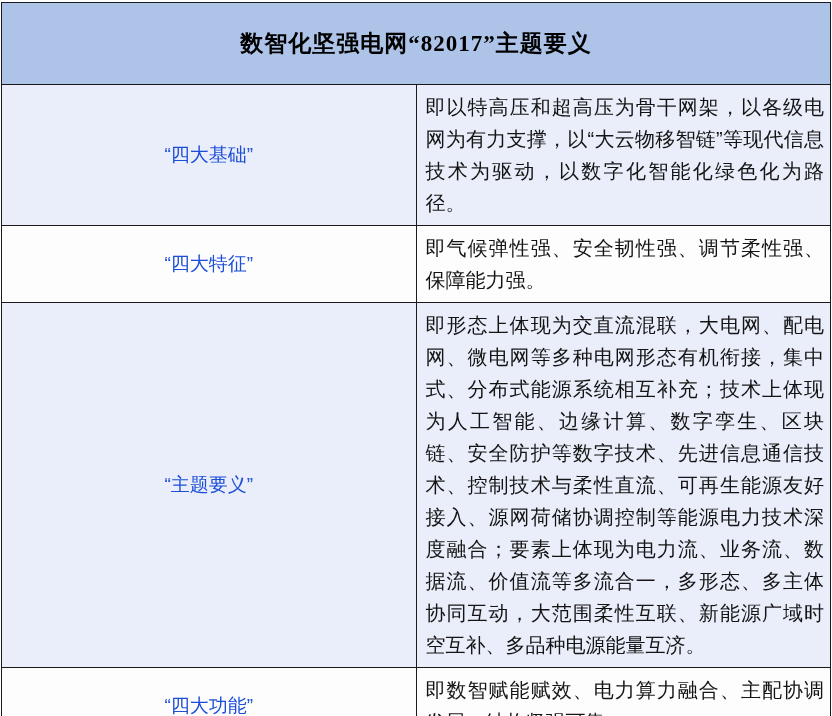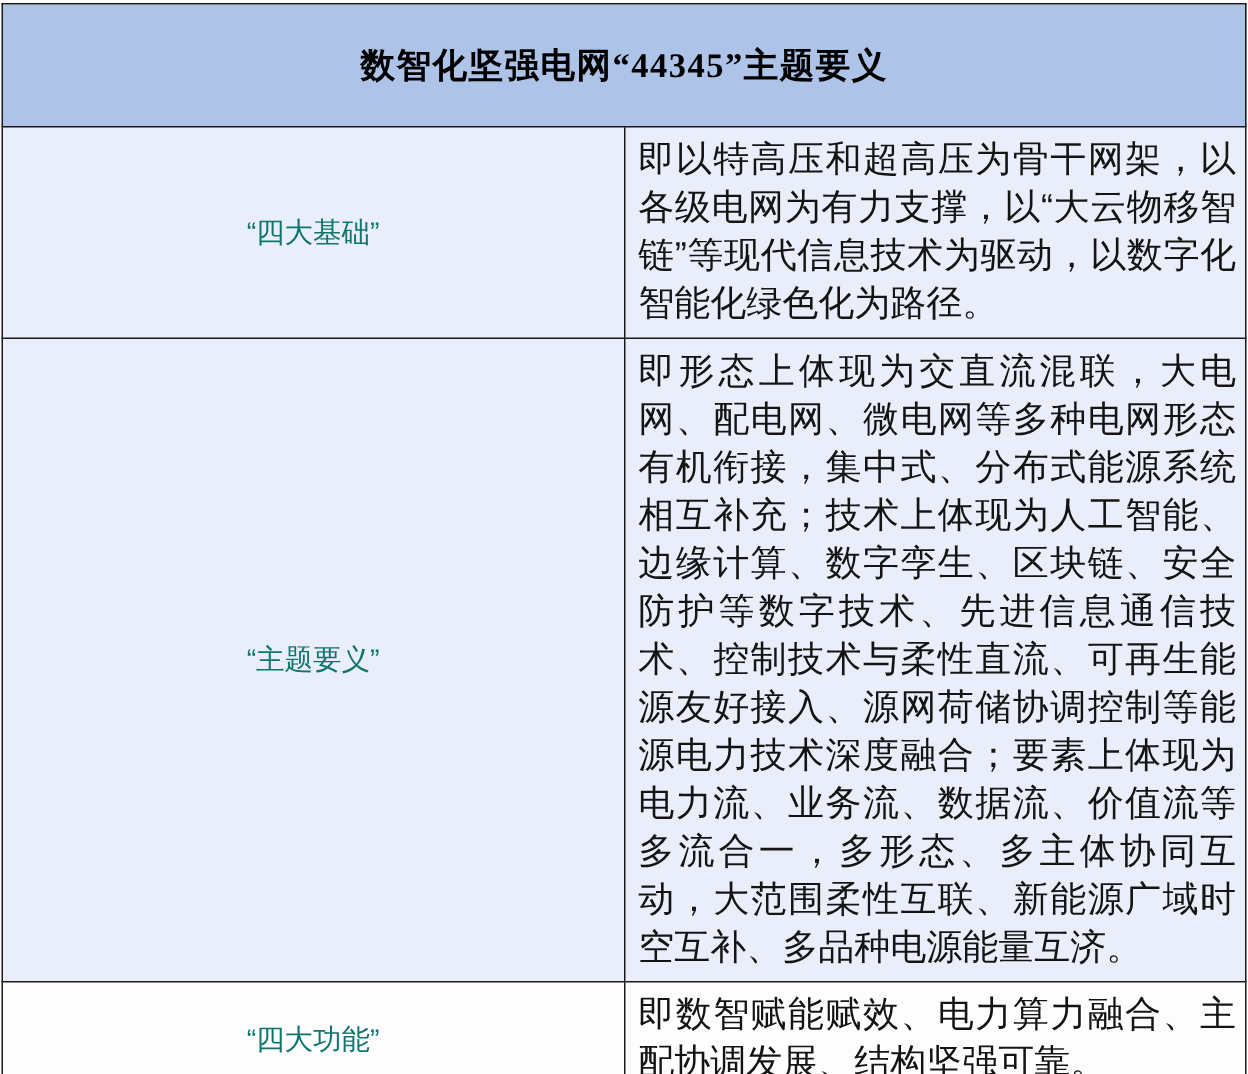--- a/index.html
+++ b/index.html
@@ -36,48 +36,52 @@
     font-weight: bold;
     font-size: 23px;
     letter-spacing: 1px;
     color: #000000;
   }
   td.label-cell {
     width: 145px;
     text-align: center;
     font-size: 19px;
     padding: 2px;
-    color: #0f766e;
+    color: #1d4ed8;
   }
   td.content-cell {
-    font-size: 24px;
+    font-size: 20px;
     line-height: 32px;
     text-align: justify;
     padding: 6px 6px 6px 9px;
     color: #141414;
   }
   tr.tint td { background: #eaeefa; }
   tr.plain td { background: #fdfdfe; }
   tr.r1 { height: 97px; }
   tr.r2 { height: 46px; }
   tr.r3 { height: 193px; }
   tr.r4 { height: 65px; }
 </style>
 </head>
 <body>
 
 <div class="page">
   <table class="theme-table">
     <tbody>
       <tr>
-        <td class="title-cell" colspan="2">数智化坚强电网“44345”主题要义</td>
+        <td class="title-cell" colspan="2">数智化坚强电网“82017”主题要义</td>
       </tr>
       <tr class="tint r1">
         <td class="label-cell">“四大基础”</td>
         <td class="content-cell">即以特高压和超高压为骨干网架，以各级电网为有力支撑，以“大云物移智链”等现代信息技术为驱动，以数字化智能化绿色化为路径。</td>
+      </tr>
+      <tr class="plain r2">
+        <td class="label-cell">“四大特征”</td>
+        <td class="content-cell">即气候弹性强、安全韧性强、调节柔性强、保障能力强。</td>
       </tr>
       <tr class="tint r3">
         <td class="label-cell">“主题要义”</td>
         <td class="content-cell">即形态上体现为交直流混联，大电网、配电网、微电网等多种电网形态有机衔接，集中式、分布式能源系统相互补充；技术上体现为人工智能、边缘计算、数字孪生、区块链、安全防护等数字技术、先进信息通信技术、控制技术与柔性直流、可再生能源友好接入、源网荷储协调控制等能源电力技术深度融合；要素上体现为电力流、业务流、数据流、价值流等多流合一，多形态、多主体协同互动，大范围柔性互联、新能源广域时空互补、多品种电源能量互济。</td>
       </tr>
       <tr class="plain r4">
         <td class="label-cell">“四大功能”</td>
         <td class="content-cell">即数智赋能赋效、电力算力融合、主配协调发展、结构坚强可靠。</td>
       </tr>
 

